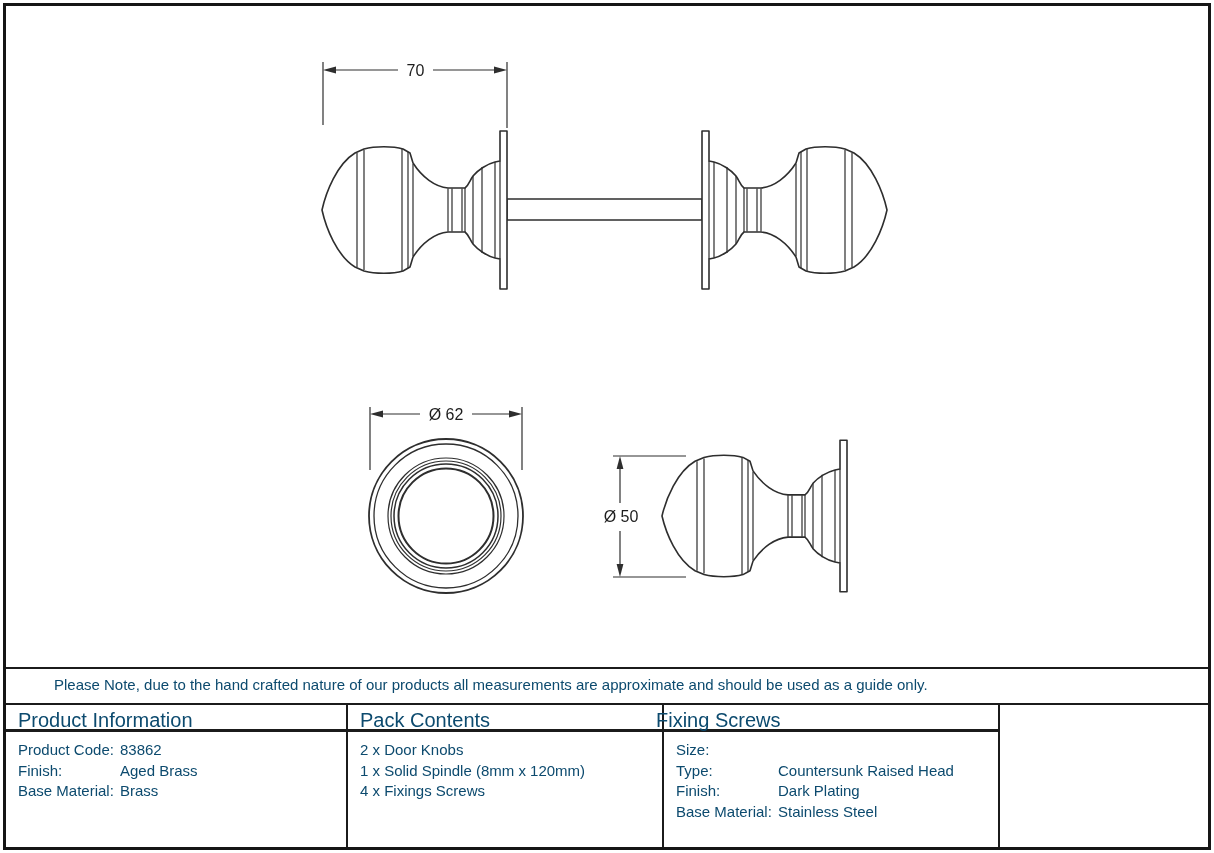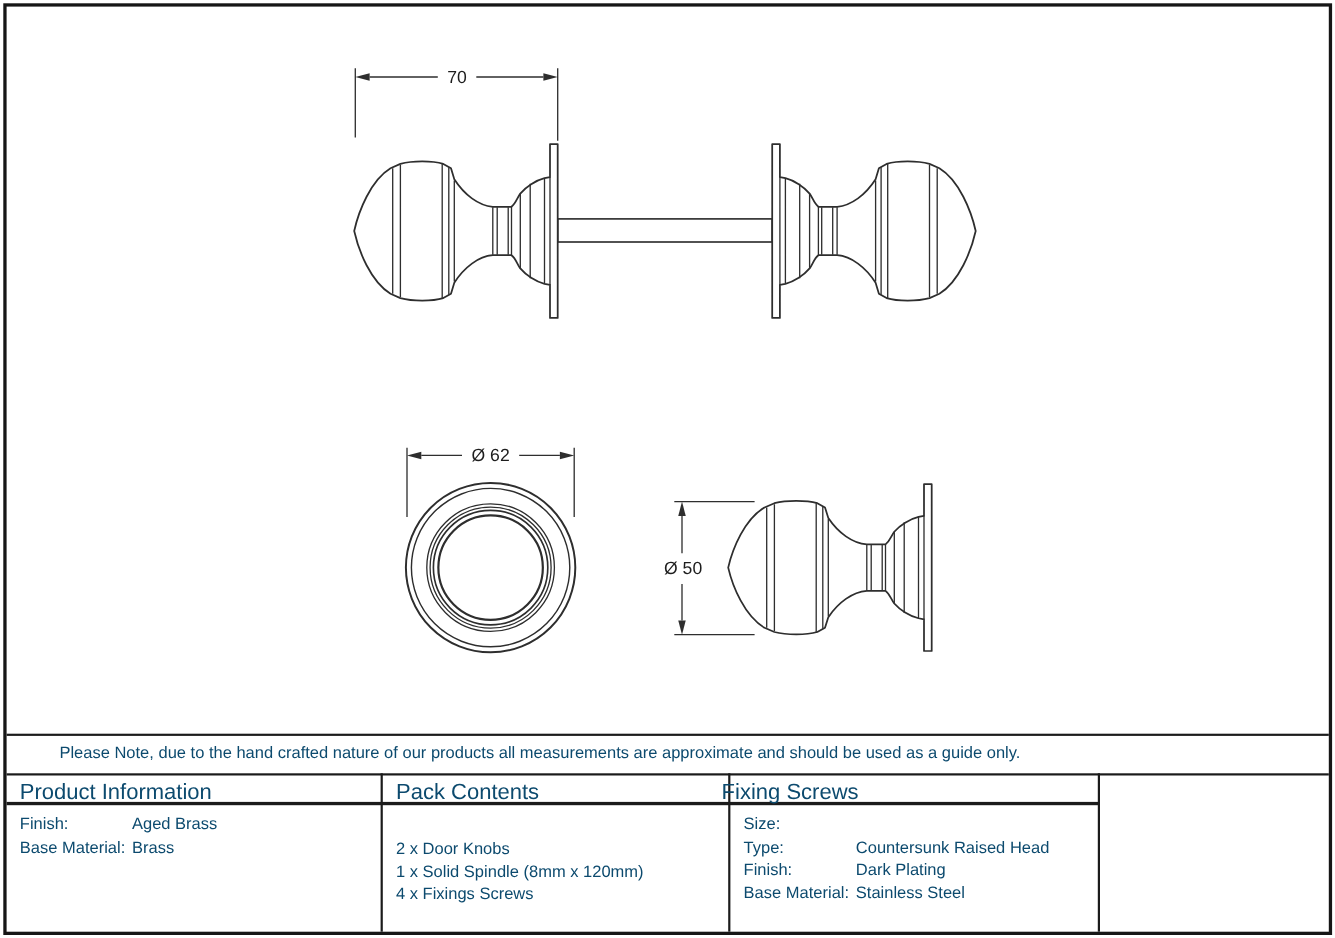--- a/index.html
+++ b/index.html
@@ -30,21 +30,21 @@
   .note-text{
     position:absolute;left:18px;top:675px;width:1100px;
     font-size:15px;line-height:19px;margin-left:36px;
   }
   .col-header{position:absolute;top:709px;font-size:20px;}
   .hdr-1{left:18px;}
   .hdr-2{left:360px;}
   .hdr-3{left:656px;}
   .col-body{position:absolute;top:740px;font-size:15px;line-height:20.5px;}
   .body-1{left:18px;width:320px;}
-  .body-2{left:360px;width:295px;margin-top:22px;}
+  .body-2{left:360px;width:295px;}
   .body-3{left:676px;width:316px;}
   .kv{display:flex;}
   .kv .k{flex:0 0 102px;}
   .kv .v{flex:1;}
   .pack-line{display:block;}
 </style>
 </head>
 <body>
 
 <div class="page">
@@ -147,20 +147,24 @@
   <div class="vline v-div3"></div>
 
   <div class="note-text">Please Note, due to the hand crafted nature of our products all measurements are approximate and should be used as a guide only.</div>
 
   <div class="col-header hdr-1">Product Information</div>
   <div class="col-header hdr-2">Pack Contents</div>
   <div class="col-header hdr-3">Fixing Screws</div>
 
   <div class="col-body body-1">
     <div class="kv">
+      <span class="k">Product Code:</span>
+      <span class="v">83862</span>
+    </div>
+    <div class="kv">
       <span class="k">Finish:</span>
       <span class="v">Aged Brass</span>
     </div>
     <div class="kv">
       <span class="k">Base Material:</span>
       <span class="v">Brass</span>
     </div>
   </div>
 
   <div class="col-body body-2">

